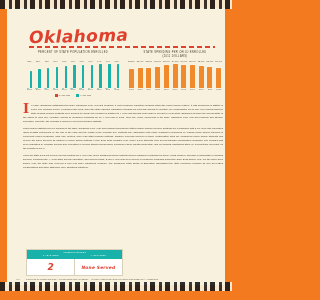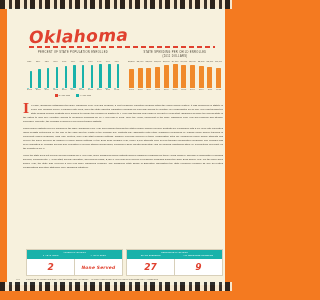--- a/index.html
+++ b/index.html
@@ -306,32 +306,20 @@
         <div class="t" style="padding-top:4px">3-YEAR-OLDS</div>
         <div class="t" style="padding-top:4px">4-YEAR-OLDS</div>
       </div>
       <div class="sb-body">
         <div class="sb-cell">2</div>
         <div class="sb-div"></div>
         <div class="sb-cell txt">None Served</div>
       </div>
     </div>
 
-    <div class="statbox right">
-      <div class="sb-head">
-        <div class="sb-title">RESOURCE RANKINGS</div>
-        <div class="t" style="padding-top:4px">STATE SPENDING</div>
-        <div class="t" style="padding-top:4px">ALL REPORTED SPENDING</div>
-      </div>
-      <div class="sb-body">
-        <div class="sb-cell">27</div>
-        <div class="sb-div"></div>
-        <div class="sb-cell">9</div>
-      </div>
-    </div>
 
     <div class="pageno">126</div>
     <div class="foot">THE STATE OF PRESCHOOL 2012  —  STATE PRESCHOOL YEARBOOK  —  NATIONAL INSTITUTE FOR EARLY EDUCATION RESEARCH  —  NIEER.ORG</div>
 
   </div>
 
   <div class="filmstrip top"></div>
   <div class="filmstrip bot"></div>
 </div>
 

